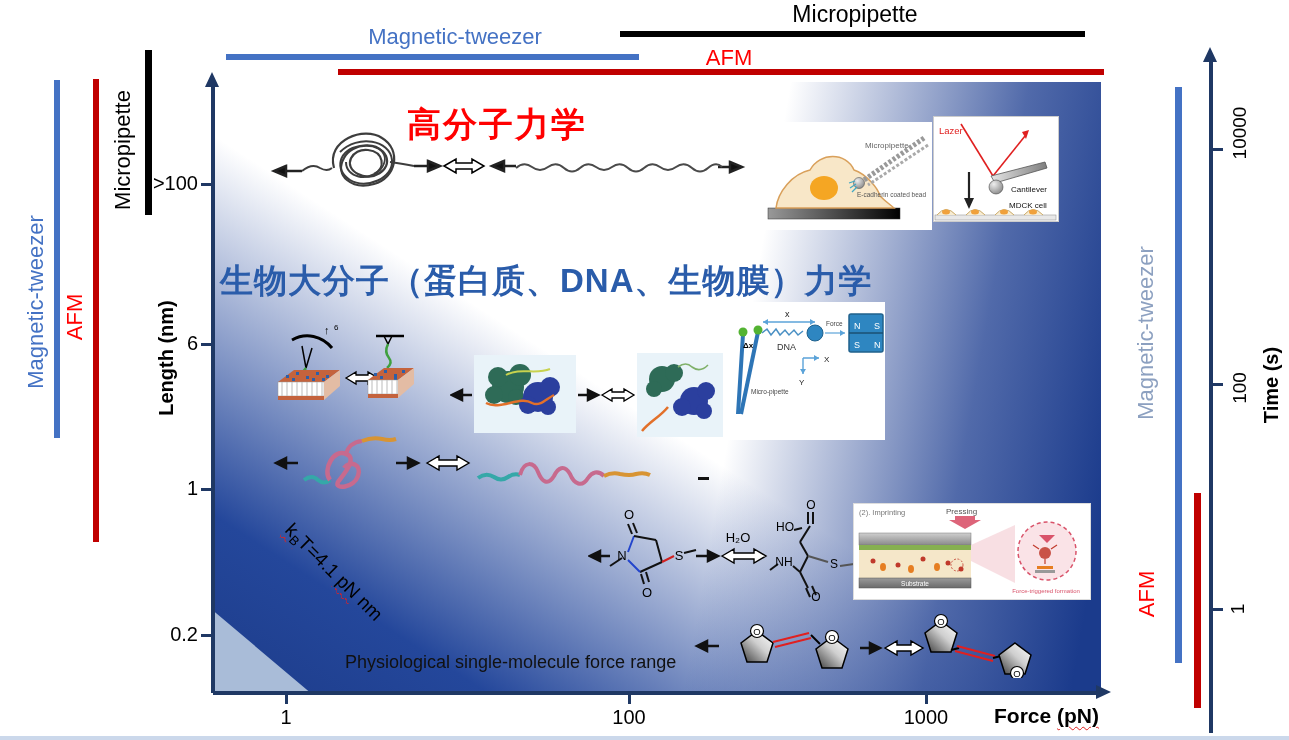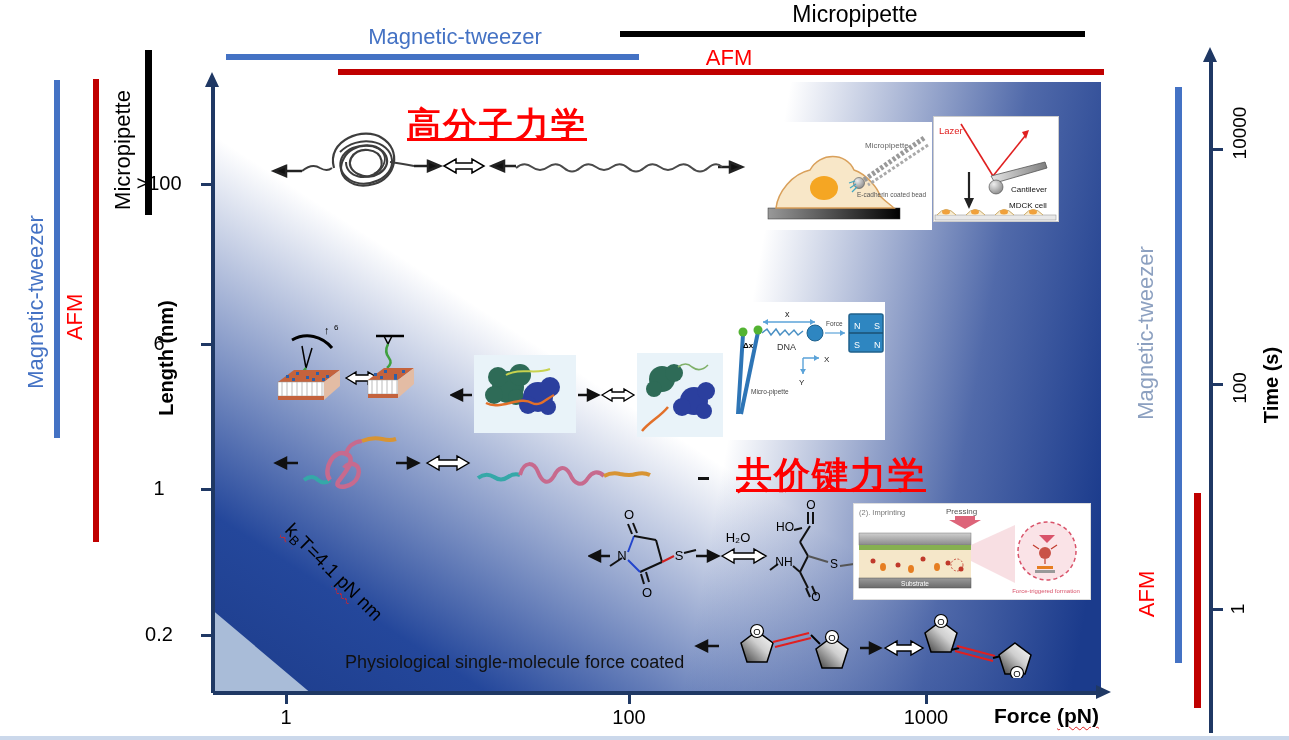--- a/index.html
+++ b/index.html
@@ -7,33 +7,33 @@
   #canvas{position:relative;width:1289px;height:740px;background:#fff;overflow:hidden;}
   .abs{position:absolute;}
   .cx{transform:translateX(-50%);white-space:nowrap;}
   .vtext{transform:translate(-50%,-50%) rotate(-90deg);white-space:nowrap;}
   .dtext{transform:translate(-50%,-50%) rotate(45deg);white-space:nowrap;}
   .bar{position:absolute;}
   .wavy{text-decoration:underline wavy #e02020;text-decoration-thickness:1px;text-underline-offset:3px;}
   .tick-y{position:absolute;width:11px;height:3px;background:#1F3864;}
   .tick-x{position:absolute;width:3px;height:9px;background:#1F3864;}
   .tick-t{position:absolute;width:10px;height:3px;background:#1F3864;}
-  .ylab{position:absolute;width:78px;left:120px;text-align:center;font-size:20px;}
+  .ylab{position:absolute;width:78px;left:120px;text-align:right;font-size:20px;}
   .xlab{position:absolute;top:706px;font-size:20px;}
   .tlab{position:absolute;font-size:19px;}
   .plotbg{position:absolute;left:213px;top:82px;width:888px;height:611px;
     background:
       linear-gradient(100deg, rgba(36,71,155,0) 58%, rgba(32,64,146,.78) 82%, #1b3b8c 97%),
       linear-gradient(33deg, #1d3c8a 0%, #24479b 15%, rgba(36,71,155,0) 47%),
       #fff;}
   .corner-tri{position:absolute;left:213px;top:82px;width:888px;height:611px;
     clip-path:polygon(0 86.5%, 0 100%, 11% 100%);background:#A9BCD8;}
   .arrow-up{position:absolute;width:0;height:0;border-left:7.5px solid transparent;border-right:7.5px solid transparent;border-bottom:15px solid #1F3864;}
   .arrow-right{position:absolute;width:0;height:0;border-top:7.5px solid transparent;border-bottom:7.5px solid transparent;border-left:15px solid #1F3864;}
-  .title{font-weight:bold;text-decoration:underline;}
+  .title{font-weight:bold;}
   svg text{font-family:"Liberation Sans","DejaVu Sans",sans-serif;}
 </style>
 </head>
 <body>
 
 <div id="canvas">
 
   <div class="plotbg"></div>
   <div class="corner-tri"></div>
 
@@ -84,26 +84,26 @@
   <div class="arrow-up" style="left:1203px;top:47px;"></div>
   <div class="tick-t" style="left:1213px;top:148px;"></div>
   <div class="tick-t" style="left:1213px;top:383px;"></div>
   <div class="tick-t" style="left:1213px;top:608px;"></div>
   <div class="tlab vtext" style="left:1240px;top:133px;">10000</div>
   <div class="tlab vtext" style="left:1240px;top:388px;">100</div>
   <div class="tlab vtext" style="left:1238px;top:609px;">1</div>
   <div class="abs vtext" style="left:1271px;top:385px;font-size:20px;font-weight:bold;">Time (s)</div>
 
   <div class="abs cx title" style="left:497px;top:102px;font-size:34px;color:#FF0000;letter-spacing:2px;">高分子力学</div>
-  <div class="abs cx title" style="left:831px;top:451px;font-size:36px;color:#FF0000;letter-spacing:2px;">共价键力学</div>
+  <div class="abs title" style="left:220px;top:259px;font-size:33px;color:#2A5CAA;letter-spacing:1px;">生物大分子（蛋白质、DNA、生物膜）力学</div>
 
   <div class="abs dtext" style="left:333px;top:573px;font-size:19px;">
     <span class="wavy"><span>k</span><span style="font-size:13px;vertical-align:-4px;">B</span></span><span>T=4.1 </span><span class="wavy">pN</span><span> nm</span>
   </div>
-  <div class="abs" style="left:345px;top:652px;font-size:18px;color:#111;">Physiological single-molecule force coated</div>
+  <div class="abs" style="left:345px;top:652px;font-size:18px;color:#111;">Physiological single-molecule force range</div>
 
   <svg class="abs" style="left:268px;top:116px;" width="486" height="92" viewBox="0 0 486 92">
     <g stroke="#222" stroke-width="2.5" fill="#111">
       <path d="M18,55 L34,55" fill="none"></path>
         <polygon points="18,50 6,55 18,60"></polygon>
       <path d="M146,50 L160,50" fill="none"></path>
         <polygon points="160,45 172,50 160,55"></polygon>
       <path d="M234,50 L248,50" fill="none"></path>
         <polygon points="236,45 224,50 236,55"></polygon>
       <path d="M450,51 L462,51" fill="none"></path>

